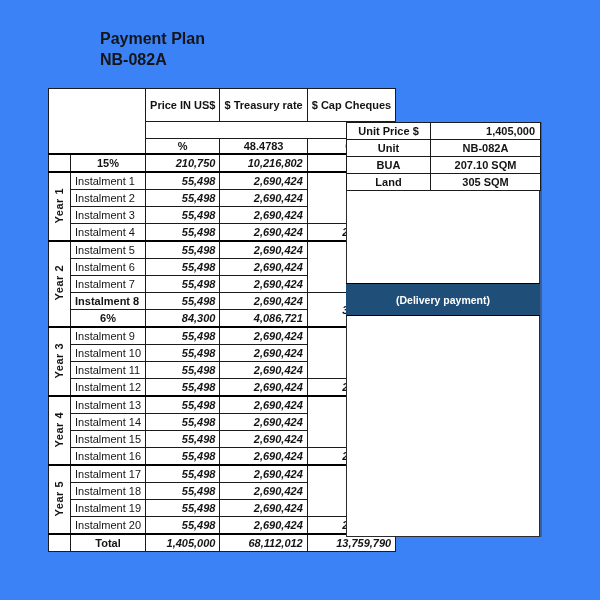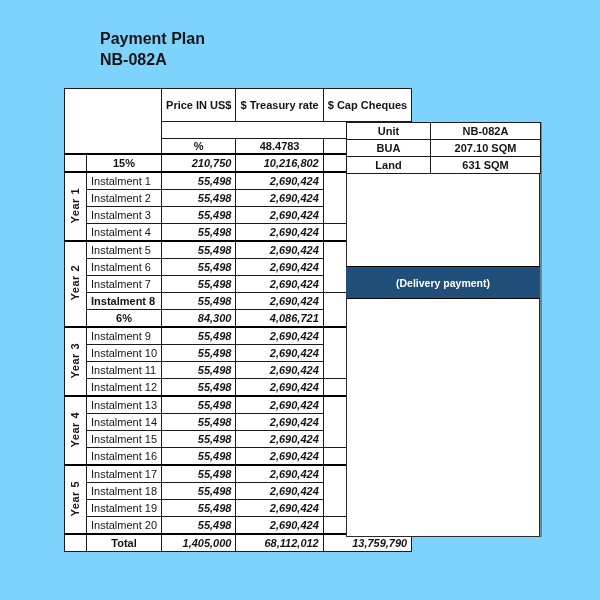--- a/index.html
+++ b/index.html
@@ -1,23 +1,23 @@
 <!DOCTYPE html>
 <html><head>
 <meta charset="utf-8">
 <style>
   html,body{margin:0;padding:0;}
   body{font-family:"Liberation Sans", sans-serif;}
-  #canvas{position:relative;width:600px;height:600px;background:#7dd3fc;overflow:hidden;}
+  #canvas{position:relative;width:600px;height:600px;background:#3b82f6;overflow:hidden;}
 
   
   #title{position:absolute;left:100px;top:28px;font-size:16px;font-weight:700;color:#151515;line-height:1.32;}
 
   
-  #plan-wrap{position:absolute;left:64px;top:88px;}
+  #plan-wrap{position:absolute;left:48px;top:88px;}
   table.plan{border-collapse:collapse;table-layout:fixed;background:#fff;border:1px solid #141414;}
   table.plan td{border:1px solid #1b1b1b;height:16px;font-size:11px;color:#141414;background:#fff;padding:0 4px;white-space:nowrap;overflow:hidden;}
   tr.hr td{height:32px;}
   tr.shr td{height:14px;}
   td.bh{background:#2E75B6;color:#fff;font-weight:700;text-align:center;font-size:10.5px;line-height:1.15;padding:1px 2px;white-space:normal;}
   td.bk{background:#000;}
   td.corner{background:#fff;}
   td.navy{background:#1F4E79;color:#fff;}
   td.n{text-align:right;font-weight:700;font-style:italic;}
   td.c{text-align:center;font-weight:700;}
@@ -216,31 +216,35 @@
       </table>
   </div>
 
   <div id="right-col">
     <table class="info">
       <colgroup>
           <col style="width:84px">
           <col style="width:110px">
         </colgroup>
       <tbody>
+          <tr>
+        <td class="lab">Unit Price $</td>
+        <td class="valr">1,405,000</td>
+      </tr>
       <tr>
         <td class="lab">Unit</td>
         <td class="val">NB-082A</td>
       </tr>
       <tr>
         <td class="lab">BUA</td>
         <td class="val">207.10 SQM</td>
       </tr>
       <tr>
         <td class="lab">Land</td>
-        <td class="val">631 SQM</td>
+        <td class="val">305 SQM</td>
       </tr>
     </tbody>
       </table>
     <div id="white-panel">
       <div id="delivery-banner">(Delivery payment)</div>
     </div>
   </div>
 
 </div>
 

